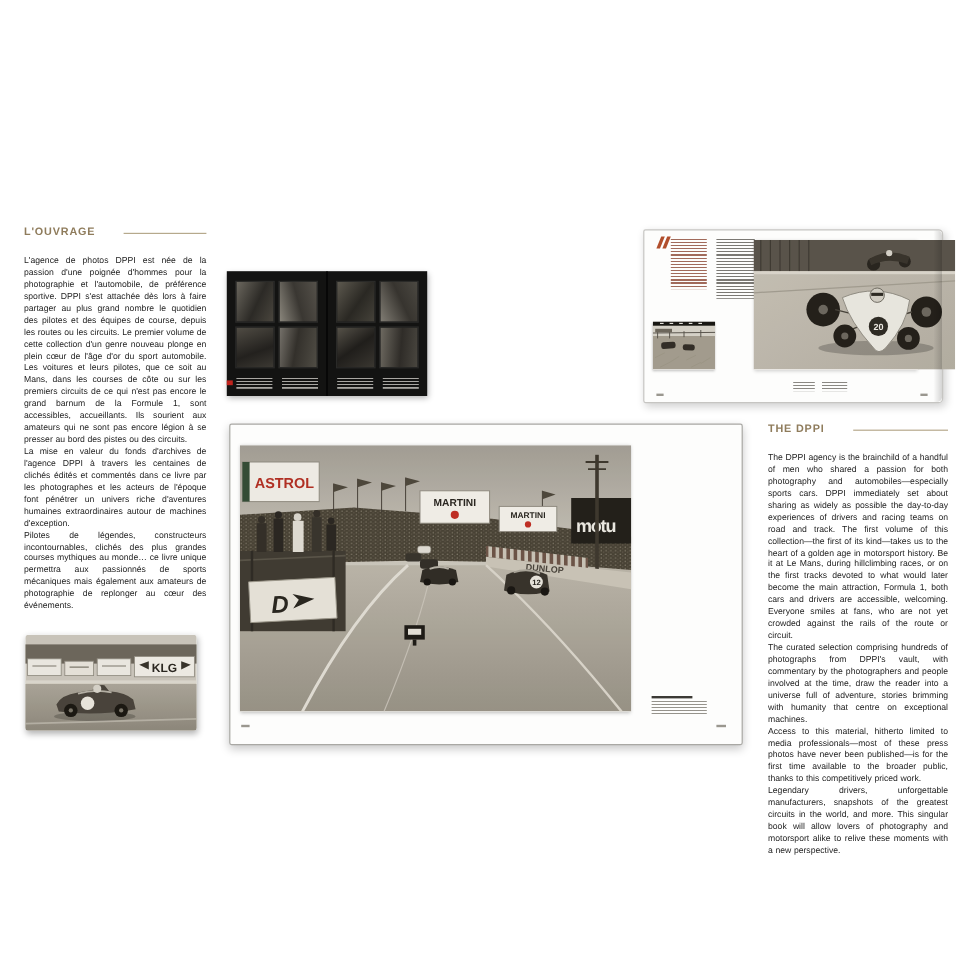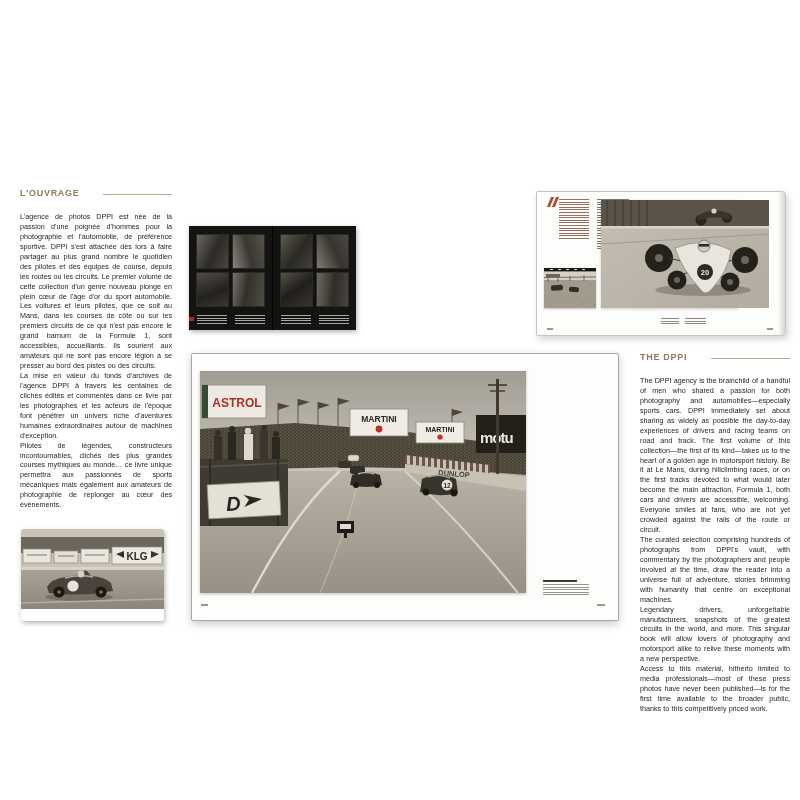--- a/index.html
+++ b/index.html
@@ -41,37 +41,37 @@
                 border:1px solid #c6c5c2;border-radius:2px 4px 4px 2px;
                 box-shadow:2px 3px 7px rgba(0,0,0,.18);}
   .quote-spread .curl{position:absolute;right:0;top:0;bottom:0;width:9px;border-radius:0 4px 4px 0;
                 background:linear-gradient(to left,rgba(0,0,0,.16),rgba(0,0,0,0) 80%);}
   .qmark{position:absolute;left:12px;top:5px;width:12px;height:10px;display:flex;gap:2px;}
   .qmark i{display:block;width:3px;height:10px;background:#b14e2c;transform:skewX(-22deg);}
   .micro-col{position:absolute;top:7px;height:42px;}
   .micro-col.fr{left:22px;width:30px;--c:#8a4532;opacity:.8;}
   .micro-col.en{left:60px;width:32px;height:50px;--c:#5a5751;opacity:.8;}
   .crash-photo{position:absolute;left:7px;top:76px;width:52px;height:40px;box-shadow:0 1px 2px rgba(0,0,0,.25);}
-  .car20-photo{position:absolute;left:64px;top:8px;width:137px;height:108px;box-shadow:0 1px 3px rgba(0,0,0,.2);text-align:right;}
+  .car20-photo{position:absolute;left:91px;top:8px;width:137px;height:108px;box-shadow:0 1px 3px rgba(0,0,0,.2);text-align:right;}
   .spread-cap{position:absolute;height:8px;--c:#76736d;opacity:.85;}
   .spread-cap.qc1{left:124px;top:126px;width:18px;}
   .spread-cap.qc2{left:148px;top:126px;width:21px;}
   .pagenum-dash{position:absolute;height:2px;background:#9a978f;}
 
   
   .main-spread{position:absolute;left:191px;top:353px;width:426px;height:266px;background:#fdfdfc;
                border:1px solid #a9a8a4;border-radius:2px;box-shadow:0 3px 8px rgba(0,0,0,.22);}
   .main-photo{position:absolute;left:8px;top:17px;width:326px;height:222px;
               box-shadow:0 1px 3px rgba(0,0,0,.25);}
   .main-cap{position:absolute;left:351px;top:226px;width:46px;}
   .main-cap .title{height:2px;width:34px;background:#3c3a35;margin-bottom:2px;}
   .main-cap .lines{height:11px;width:46px;--c:#8a877f;opacity:.9;}
 
   
-  .left-photo{position:absolute;left:21px;top:529px;width:143px;height:92px;border-radius:3px;
+  .left-photo{position:absolute;left:21px;top:529px;width:143px;height:80px;border-radius:3px;
               overflow:hidden;box-shadow:1px 2px 5px rgba(0,0,0,.3);}
 
   svg{display:block;}
   svg text{font-family:"Liberation Sans", sans-serif;}
 </style>
 </head>
 <body>
 
 <div class="canvas">
 
@@ -399,18 +399,18 @@
   </div>
 
   <div class="text-col" style="left:640px;top:352px;width:150px;">
     <div class="col-heading">
       <span>THE DPPI</span>
       <span class="rule"></span>
     </div>
     <div class="col-body">
         <p>The DPPI agency is the brainchild of a handful of men who shared a passion for both photography and automobiles—especially sports cars. DPPI immediately set about sharing as widely as possible the day-to-day experiences of drivers and racing teams on road and track. The first volume of this collection—the first of its kind—takes us to the heart of a golden age in motorsport history. Be it at Le Mans, during hillclimbing races, or on the first tracks devoted to what would later become the main attraction, Formula 1, both cars and drivers are accessible, welcoming. Everyone smiles at fans, who are not yet crowded against the rails of the route or circuit.</p>
         <p>The curated selection comprising hundreds of photographs from DPPI's vault, with commentary by the photographers and people involved at the time, draw the reader into a universe full of adventure, stories brimming with humanity that centre on exceptional machines.</p>
+        <p>Access to this material, hitherto limited to media professionals—most of these press photos have never been published—is for the first time available to the broader public, thanks to this competitively priced work.</p>
         <p>Legendary drivers, unforgettable manufacturers, snapshots of the greatest circuits in the world, and more. This singular book will allow lovers of photography and motorsport alike to relive these moments with a new perspective.</p>
-        <p>Access to this material, hitherto limited to media professionals—most of these press photos have never been published—is for the first time available to the broader public, thanks to this competitively priced work.</p>
       </div>
   </div>
 
 </div>
 
 </body></html>

